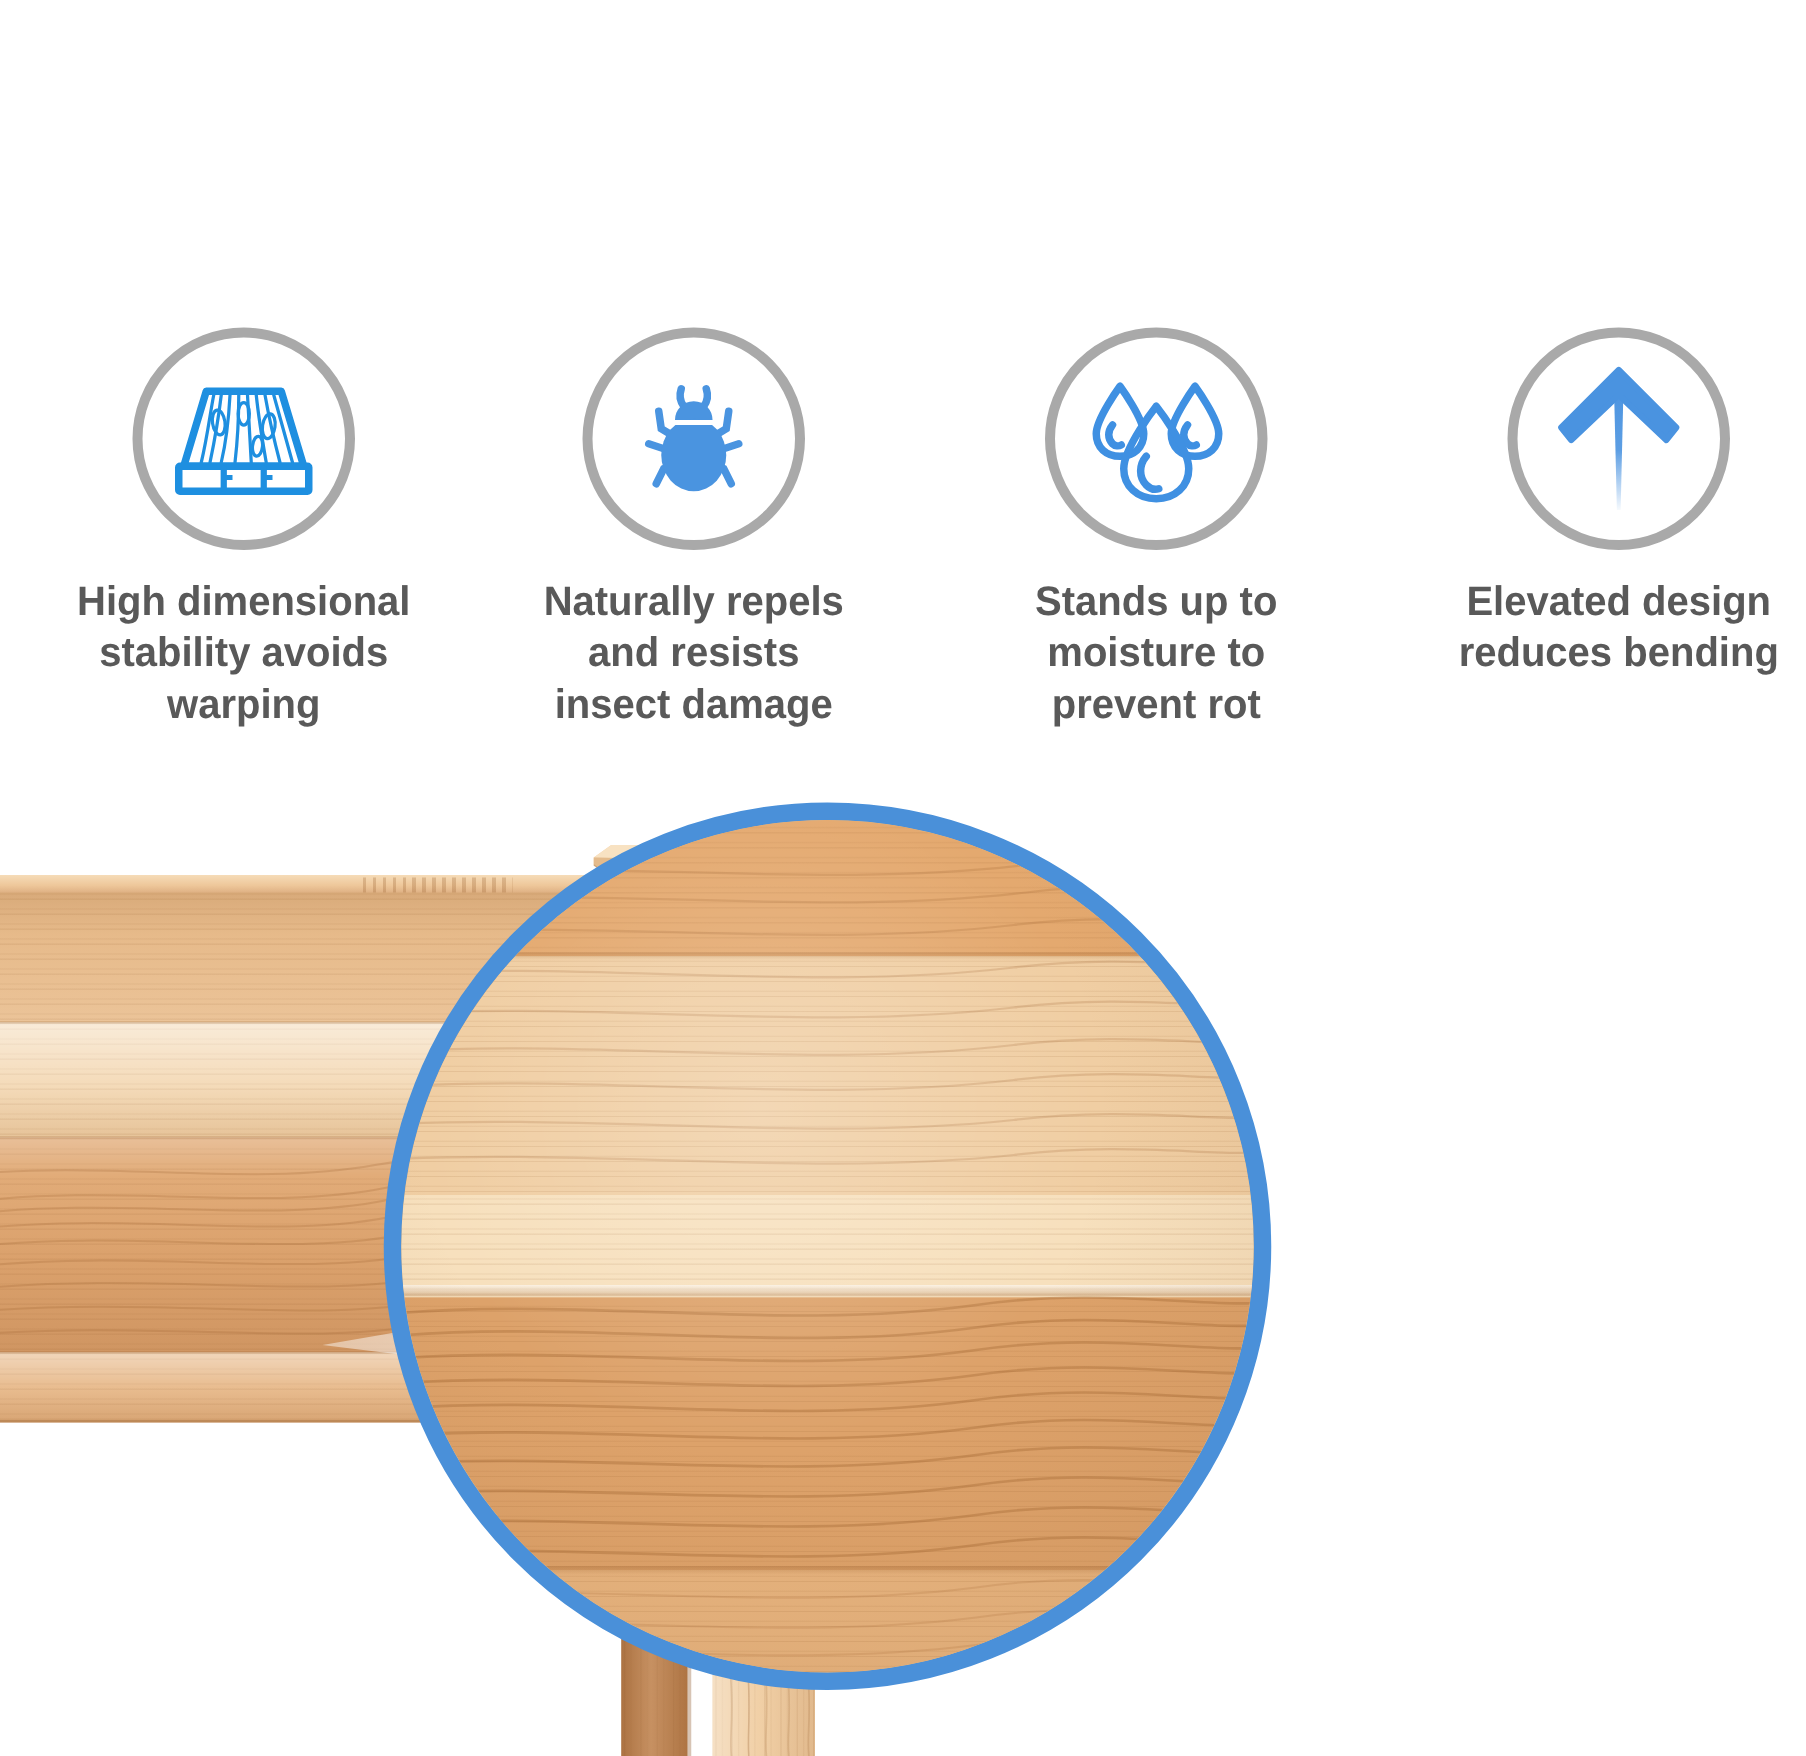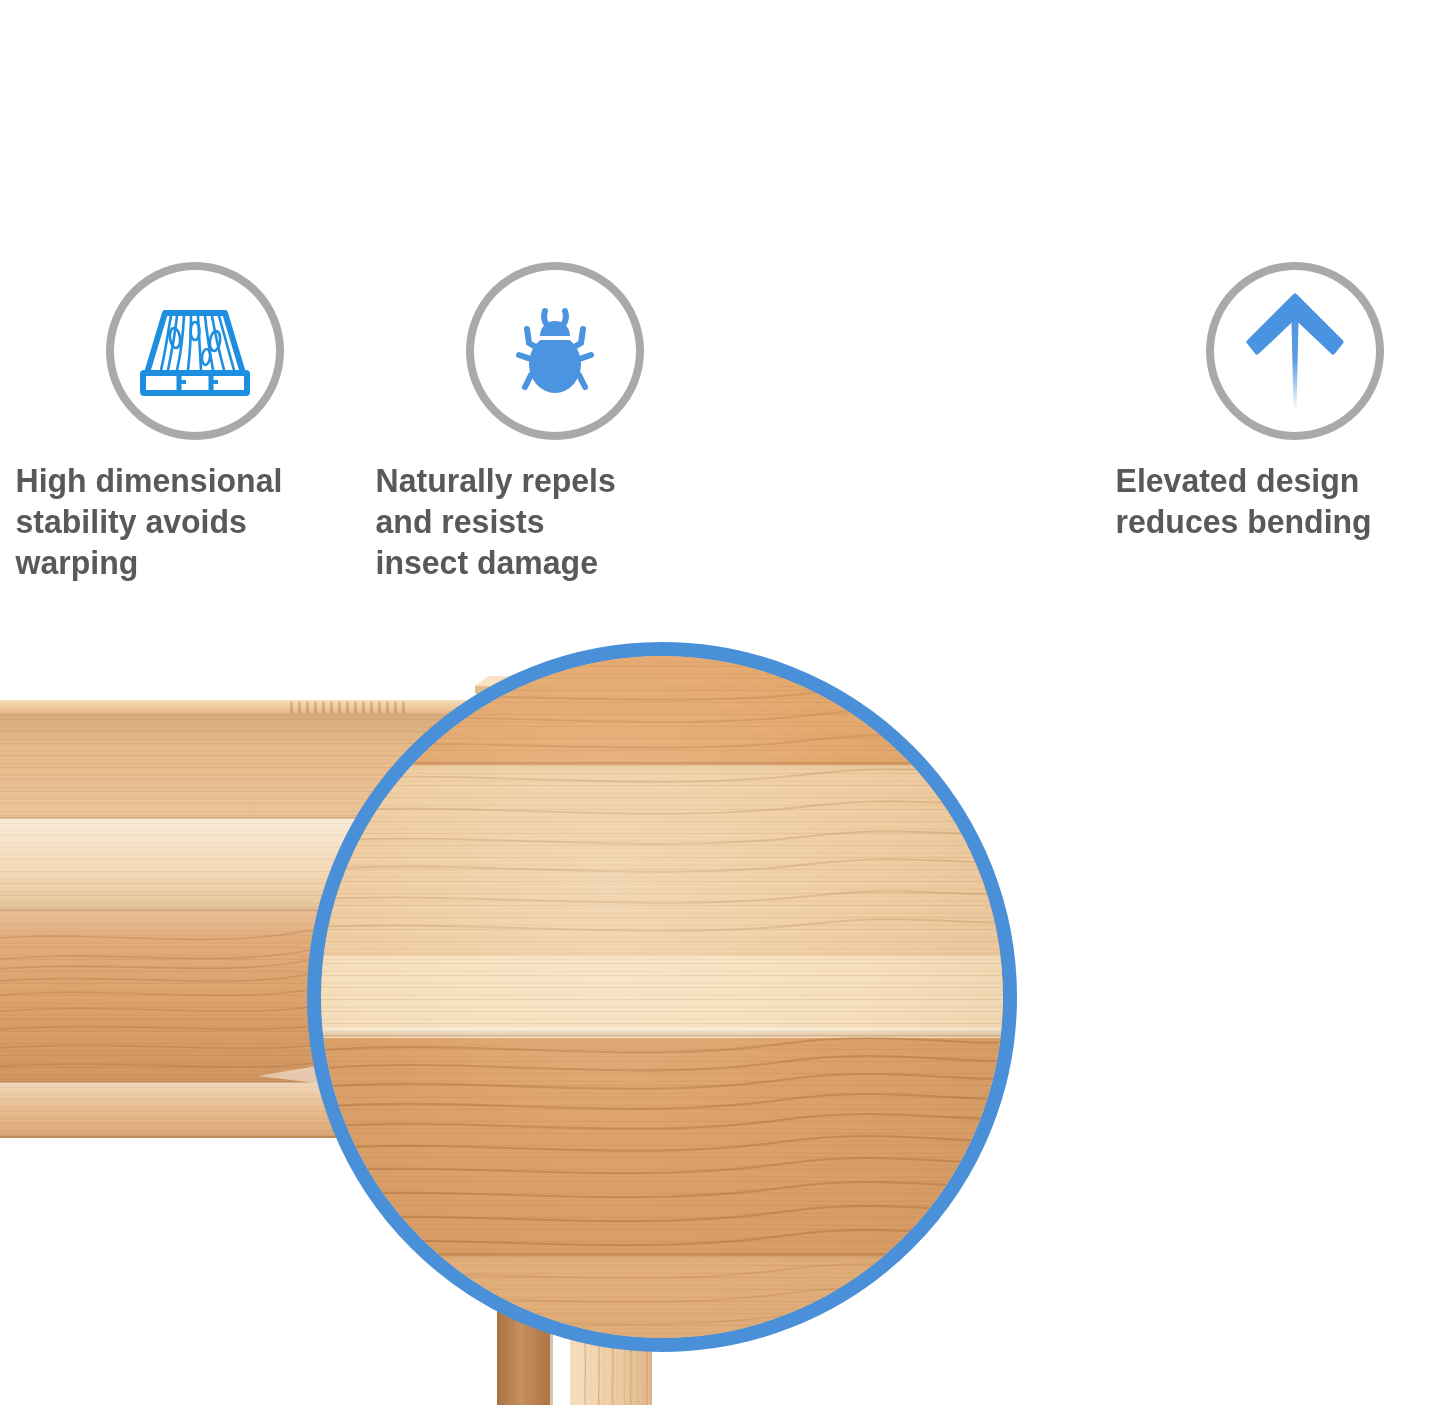--- a/index.html
+++ b/index.html
@@ -63,21 +63,21 @@
     left: 0;
     top: 262px;
     width: 1445px;
     height: 350px;
   }
 
   .feature {
     position: absolute;
     top: 0;
     width: 370px;
-    text-align: left;
+    text-align: center;
   }
 
   .feature-circle {
     position: relative;
     width: 178px;
     height: 178px;
     margin: 0 auto;
   }
 
   .feature-circle .ring {
@@ -290,20 +290,43 @@
 
             <rect x="42" y="43" width="32" height="4" fill="#ffffff"></rect>
           </svg>
         </div>
       </div>
       <div class="feature-caption">Naturally repels
 and resists
 insect damage</div>
     </div>
 
+    <div class="feature" style="left:740px;">
+      <div class="feature-circle">
+        <div class="ring"></div>
+        <div class="glyph">
+          <svg width="124" height="116" viewBox="0 0 124 116">
+            <g fill="none" stroke="#3f90e2" stroke-width="6" stroke-linejoin="round" stroke-linecap="round">
+
+              <path d="M33 16 C33 16 14 42 14 54 C14 65 22 72 33 72 C44 72 52 65 52 54 C52 42 33 16 33 16 Z"></path>
+              <path d="M27 47 C23 52 23 58 27 62 C29 64 32 64 34 63"></path>
+
+              <path d="M93 16 C93 16 74 42 74 54 C74 65 82 72 93 72 C104 72 112 65 112 54 C112 42 93 16 93 16 Z"></path>
+              <path d="M87 47 C83 52 83 58 87 62 C89 64 92 64 94 63"></path>
+
+              <path d="M62 32 C62 32 36 65 36 82 C36 96 47 106 62 106 C77 106 88 96 88 82 C88 65 62 32 62 32 Z"></path>
+              <path d="M54 72 C48 79 48 89 54 95 C57 98 61 99 64 98"></path>
+            </g>
+          </svg>
+        </div>
+      </div>
+      <div class="feature-caption">Stands up to
+moisture to
+prevent rot</div>
+    </div>
 
     <div class="feature" style="left:1110px;">
       <div class="feature-circle">
         <div class="ring"></div>
         <div class="glyph">
           <svg width="116" height="126" viewBox="0 0 116 126">
             <defs>
               <linearGradient id="stemFade" x1="0" y1="0" x2="0" y2="1">
                 <stop offset="0%" stop-color="#4a93e0" stop-opacity="1"></stop>
                 <stop offset="55%" stop-color="#4a93e0" stop-opacity="0.9"></stop>

